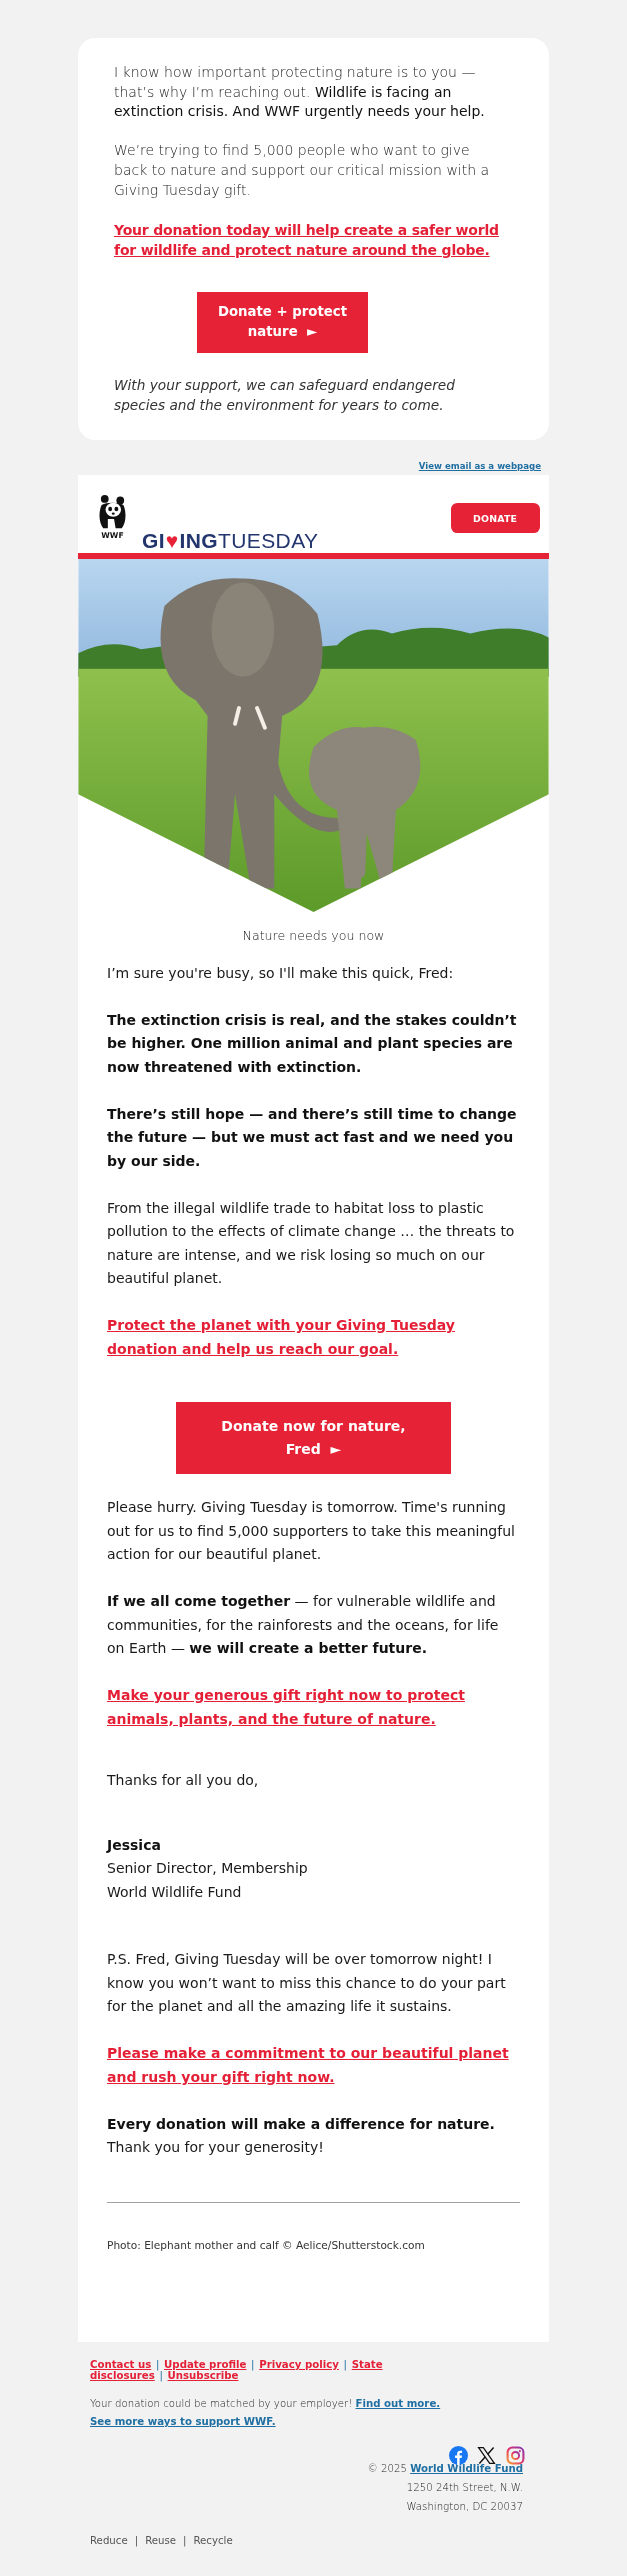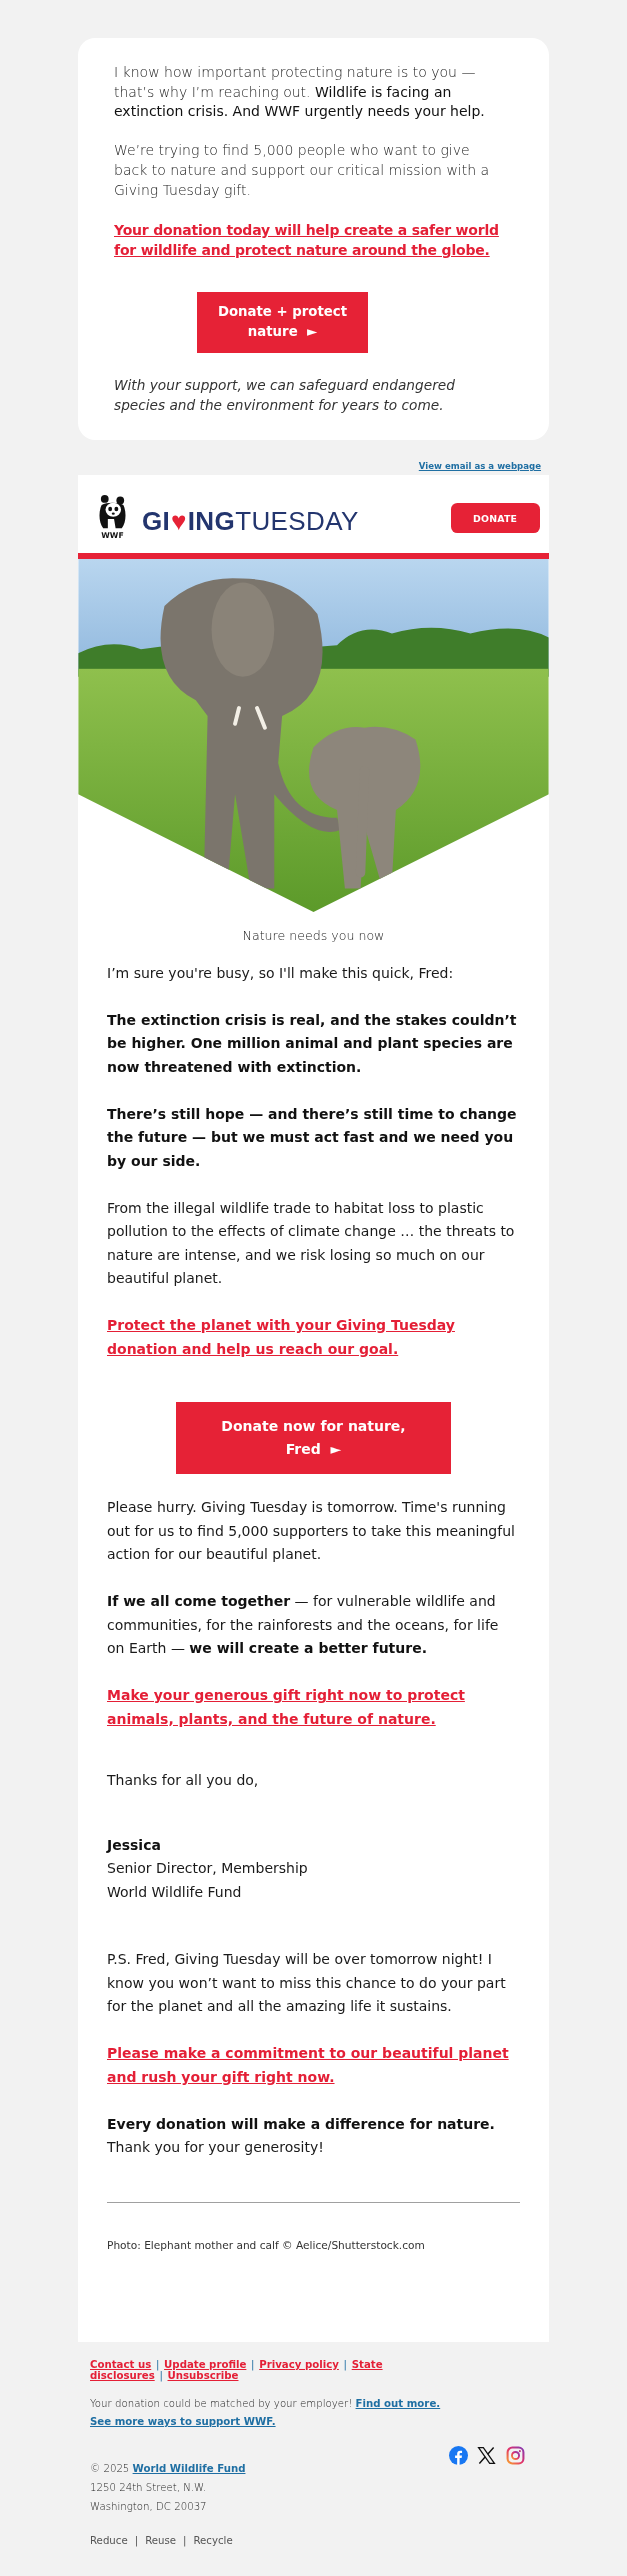--- a/index.html
+++ b/index.html
@@ -90,23 +90,23 @@
       position: relative;
       border-bottom: 6.3px solid #e62236;
     }
     .wwf-logo {
       position: absolute;
       left: 19px; top: 19px;
       width: 31px; height: 47px;
     }
     .gt-logo {
       position: absolute;
-      left: 64px; top: 31px;
+      left: 64px; top: 54px;
       font-family: "Liberation Sans", sans-serif;
-      font-size: 26px;
+      font-size: 21px;
       letter-spacing: 0.4px;
       color: #23356e;
       display: flex;
       align-items: center;
     }
     .gt-logo .b { font-weight: bold; }
     .gt-logo .heart { color: #e62236; font-weight: bold; margin: 0 0.8px; }
     .donate-head {
       position: absolute;
       right: 9.4px; top: 28px;
@@ -193,20 +193,21 @@
       color: #1f6fa3;
       font-weight: bold;
       text-decoration: underline;
     }
     .footer .address {
       margin-top: 28px;
       font-size: 10.2px;
       line-height: 19px;
       color: #222;
       font-weight: 300;
+      text-align: right;
     }
     .footer .social {
       position: absolute;
       right: 19px; top: 104px;
       display: flex;
       gap: 11px;
     }
     .footer .social span { display: block; width: 17.3px; height: 19px; }
     .footer .rrr {
       margin-top: 19px;

